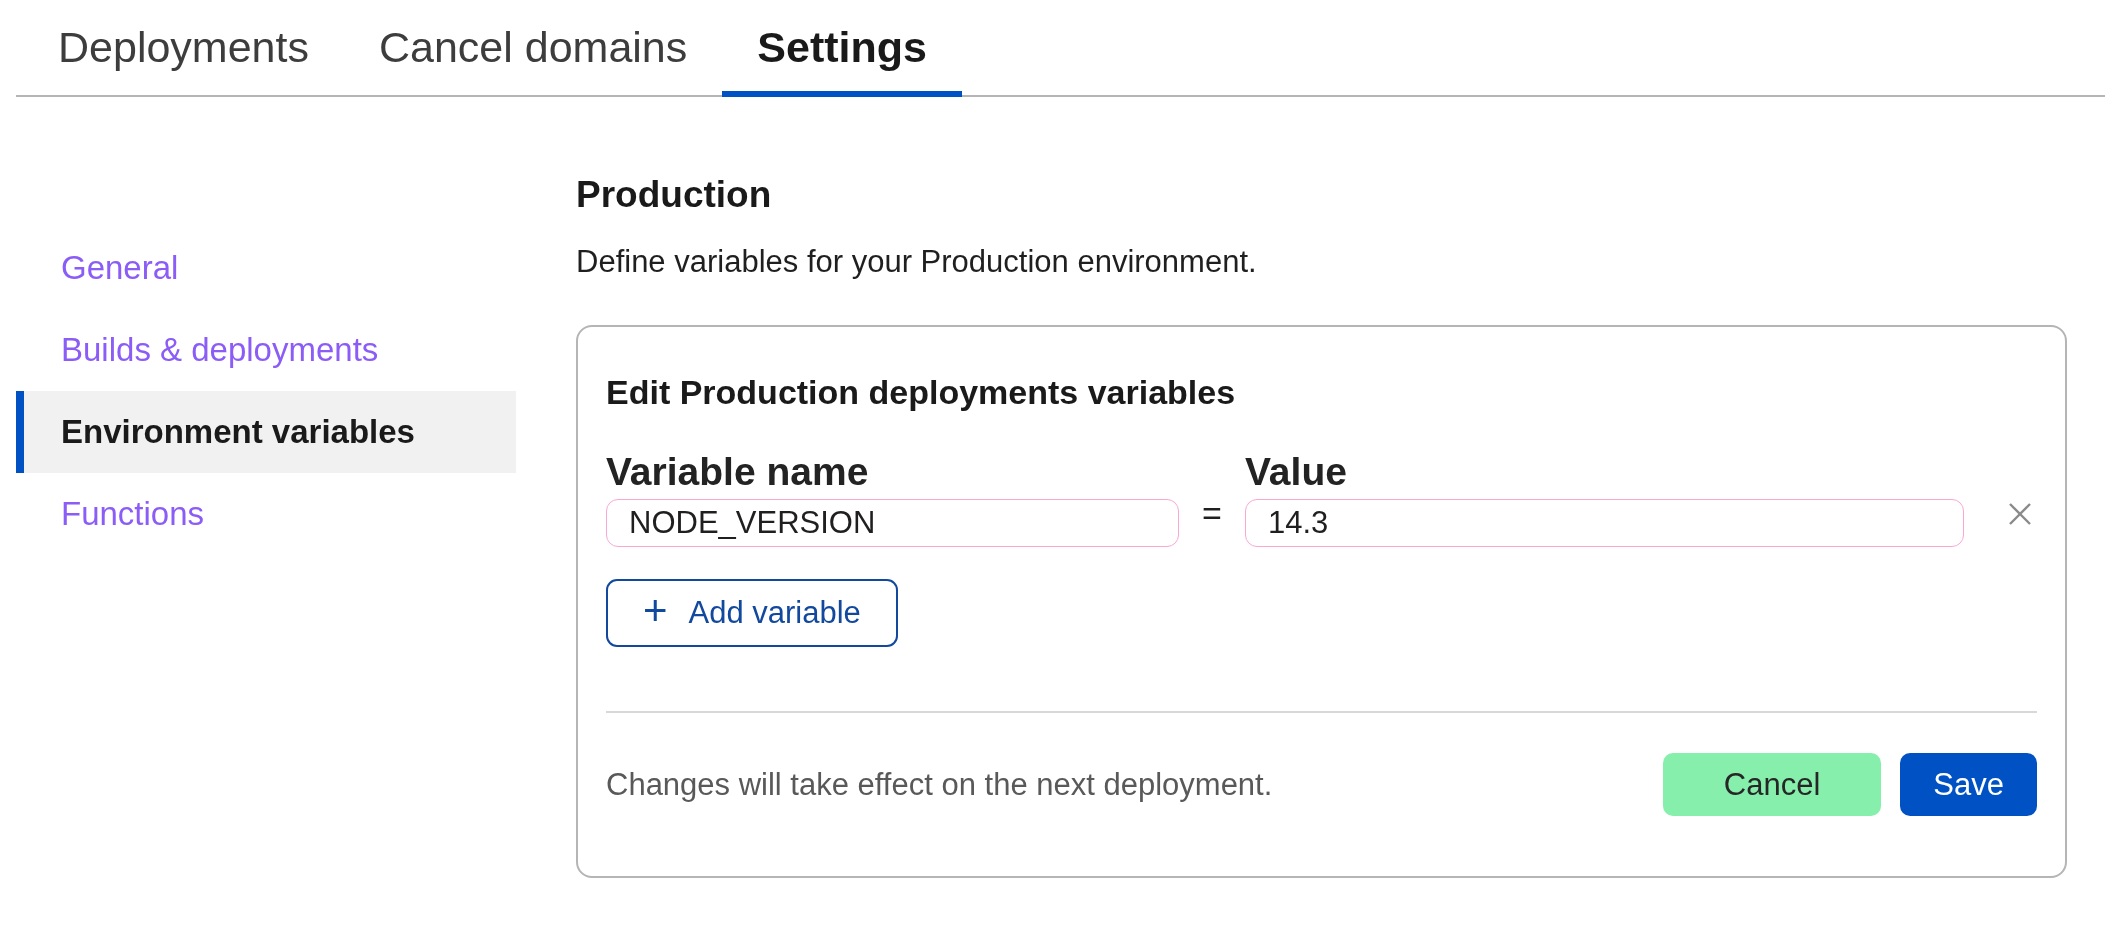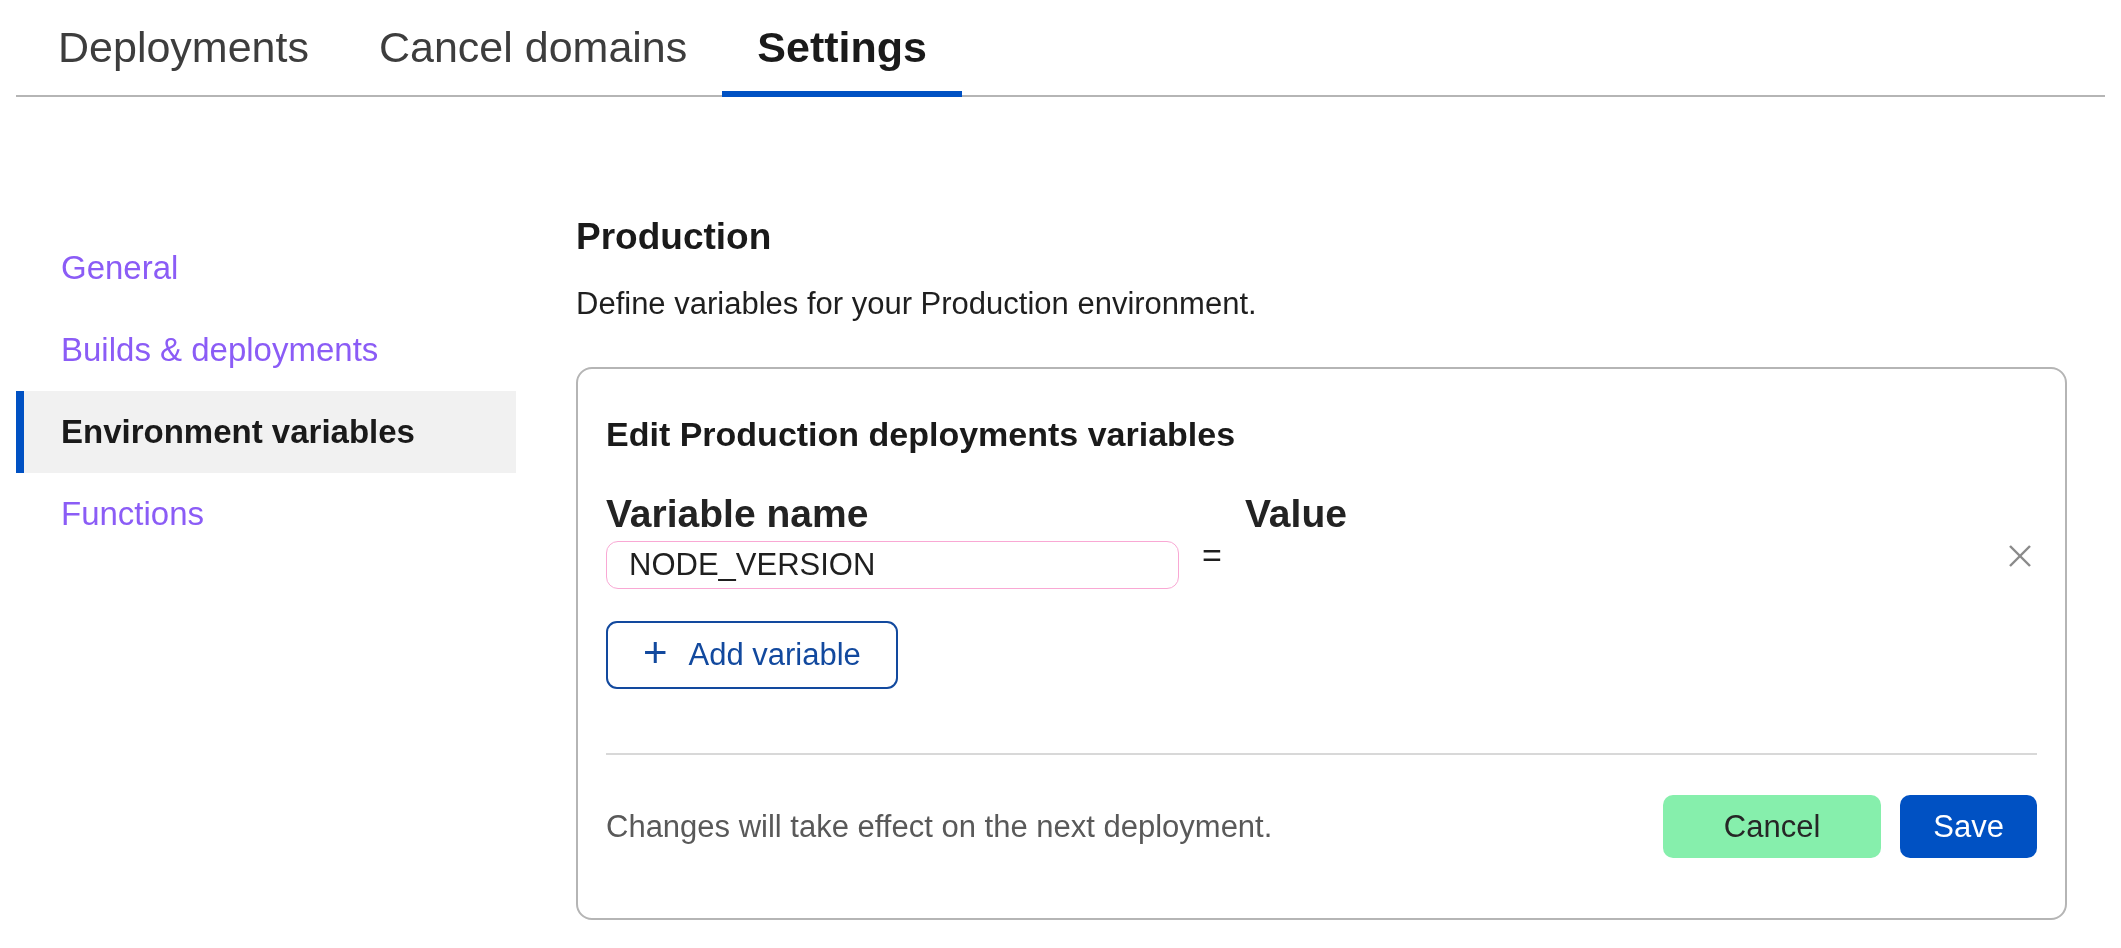--- a/index.html
+++ b/index.html
@@ -56,21 +56,21 @@
     white-space: nowrap;
   }
   .side-item.active {
     background: #f1f1f1;
     border-left-color: #0051c3;
     color: #1a1a1a;
     font-weight: bold;
   }
 
   
-  .main { margin: 118px 0 0 60px; width: 1491px; flex: none; }
+  .main { margin: 76px 0 0 60px; width: 1491px; flex: none; }
   .section-title { font-size: 37px; font-weight: bold; color: #1a1a1a; line-height: 44px; }
   .section-desc  { margin-top: 26px; font-size: 31px; color: #1f1f1f; line-height: 38px; }
 
   .card {
     margin-top: 44px;
     width: 1491px;
     height: 553px;
     background: #ffffff;
     border: 2px solid #b5b5b5;
     border-radius: 16px;
@@ -191,20 +191,21 @@
       <div class="var-row">
         <div class="col col-name">
           <label class="field-label">Variable name</label>
           <input class="text-input" type="text" value="NODE_VERSION" style="">
         </div>
 
         <div class="eq">=</div>
 
         <div class="col col-value">
           <label class="field-label">Value</label>
+          <input class="text-input" type="text" value="14.3" style="">
         </div>
 
         <button class="remove-btn">
           <span style="display:flex;">
             <svg width="30" height="30" viewBox="0 0 30 30">
               <line x1="5" y1="5" x2="25" y2="25" stroke="#8a8a8a" stroke-width="2.4"></line>
               <line x1="25" y1="5" x2="5" y2="25" stroke="#8a8a8a" stroke-width="2.4"></line>
             </svg>
           </span>
         </button>

